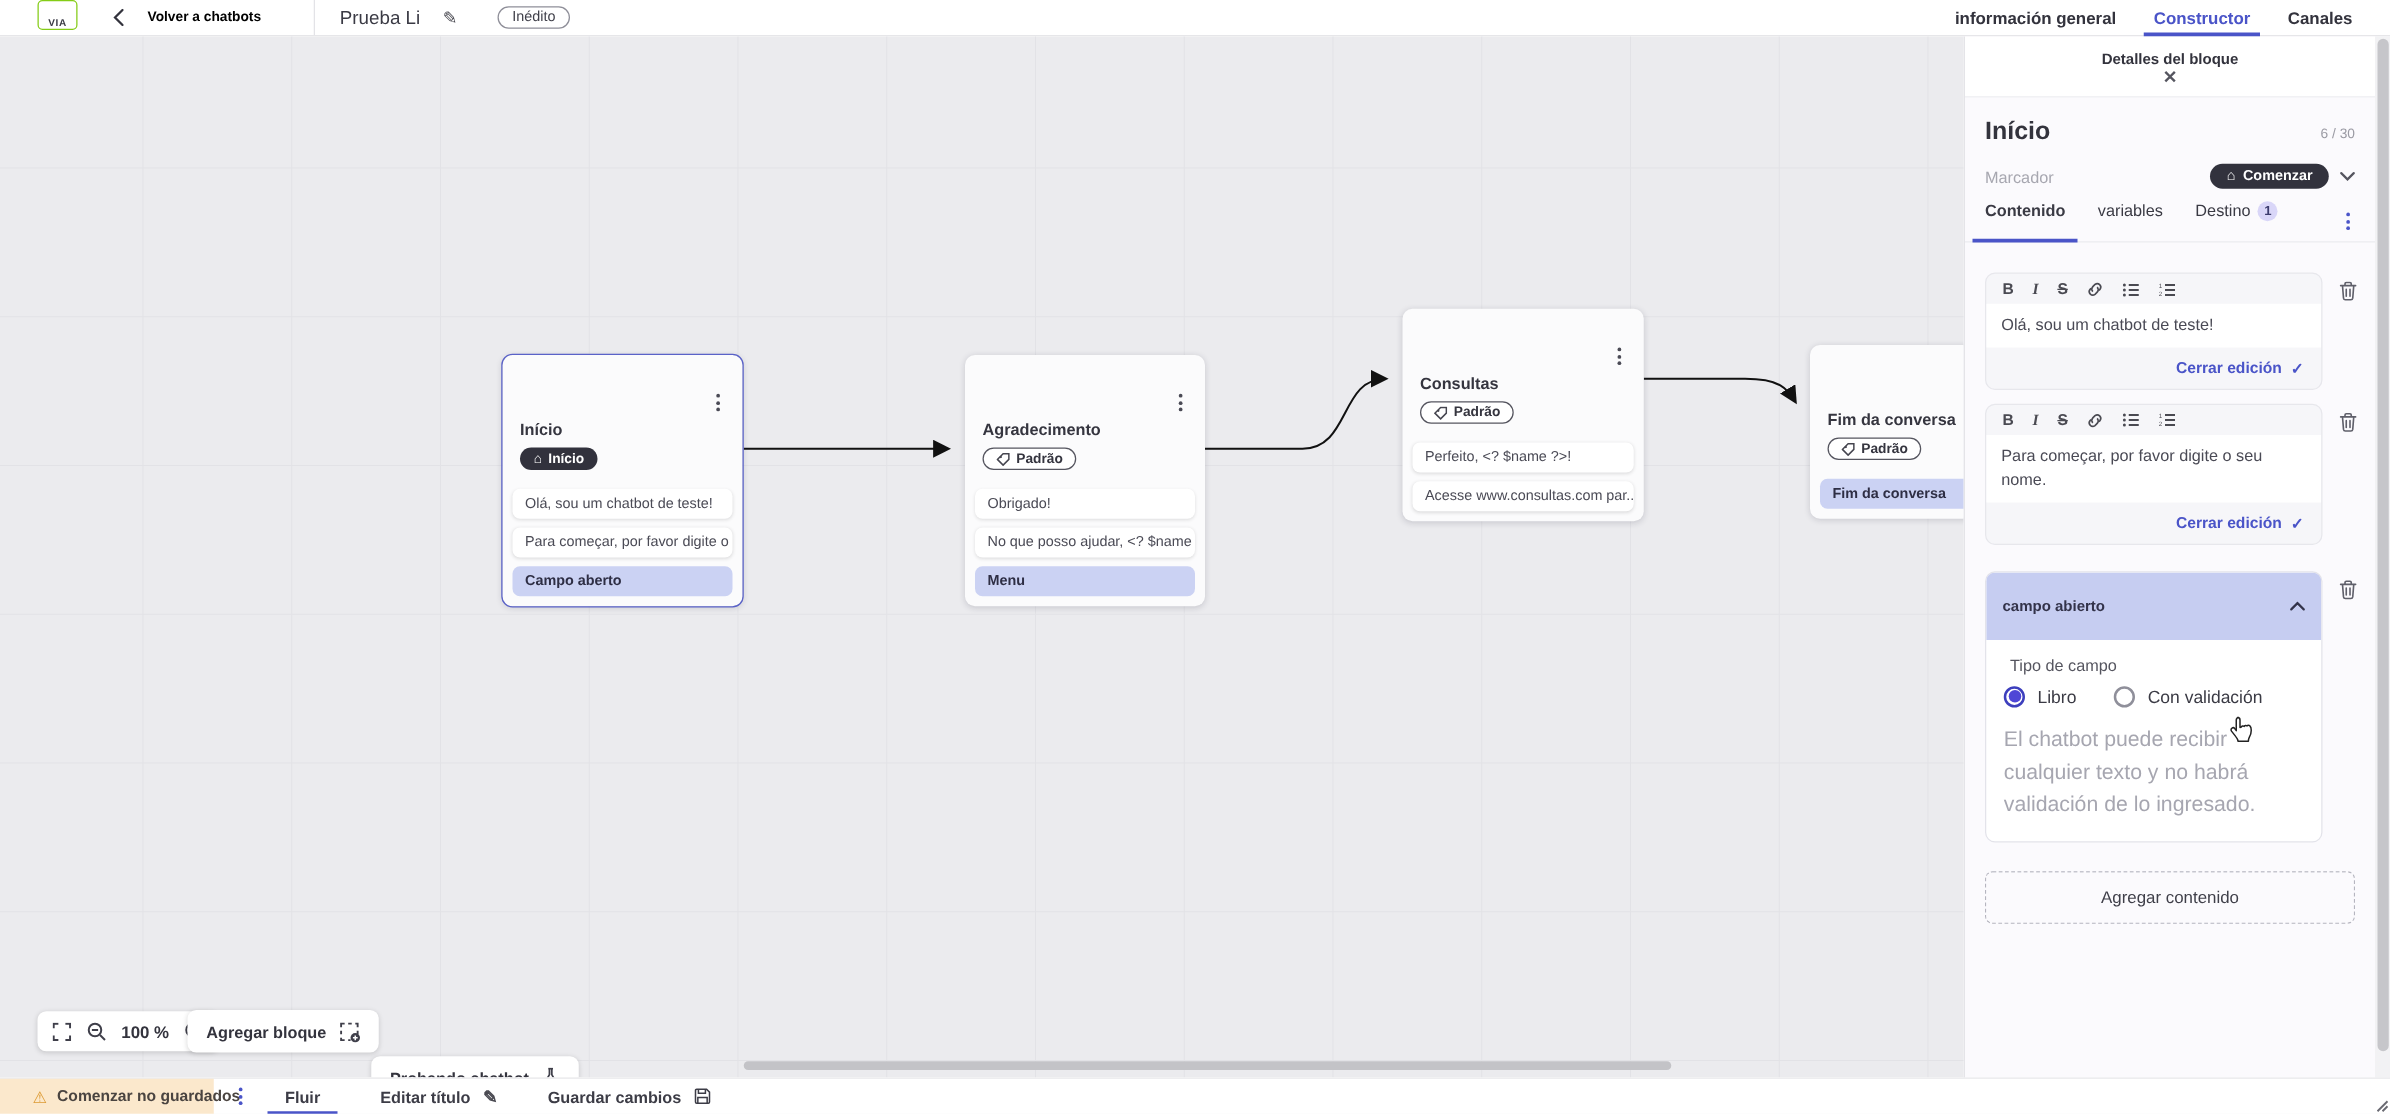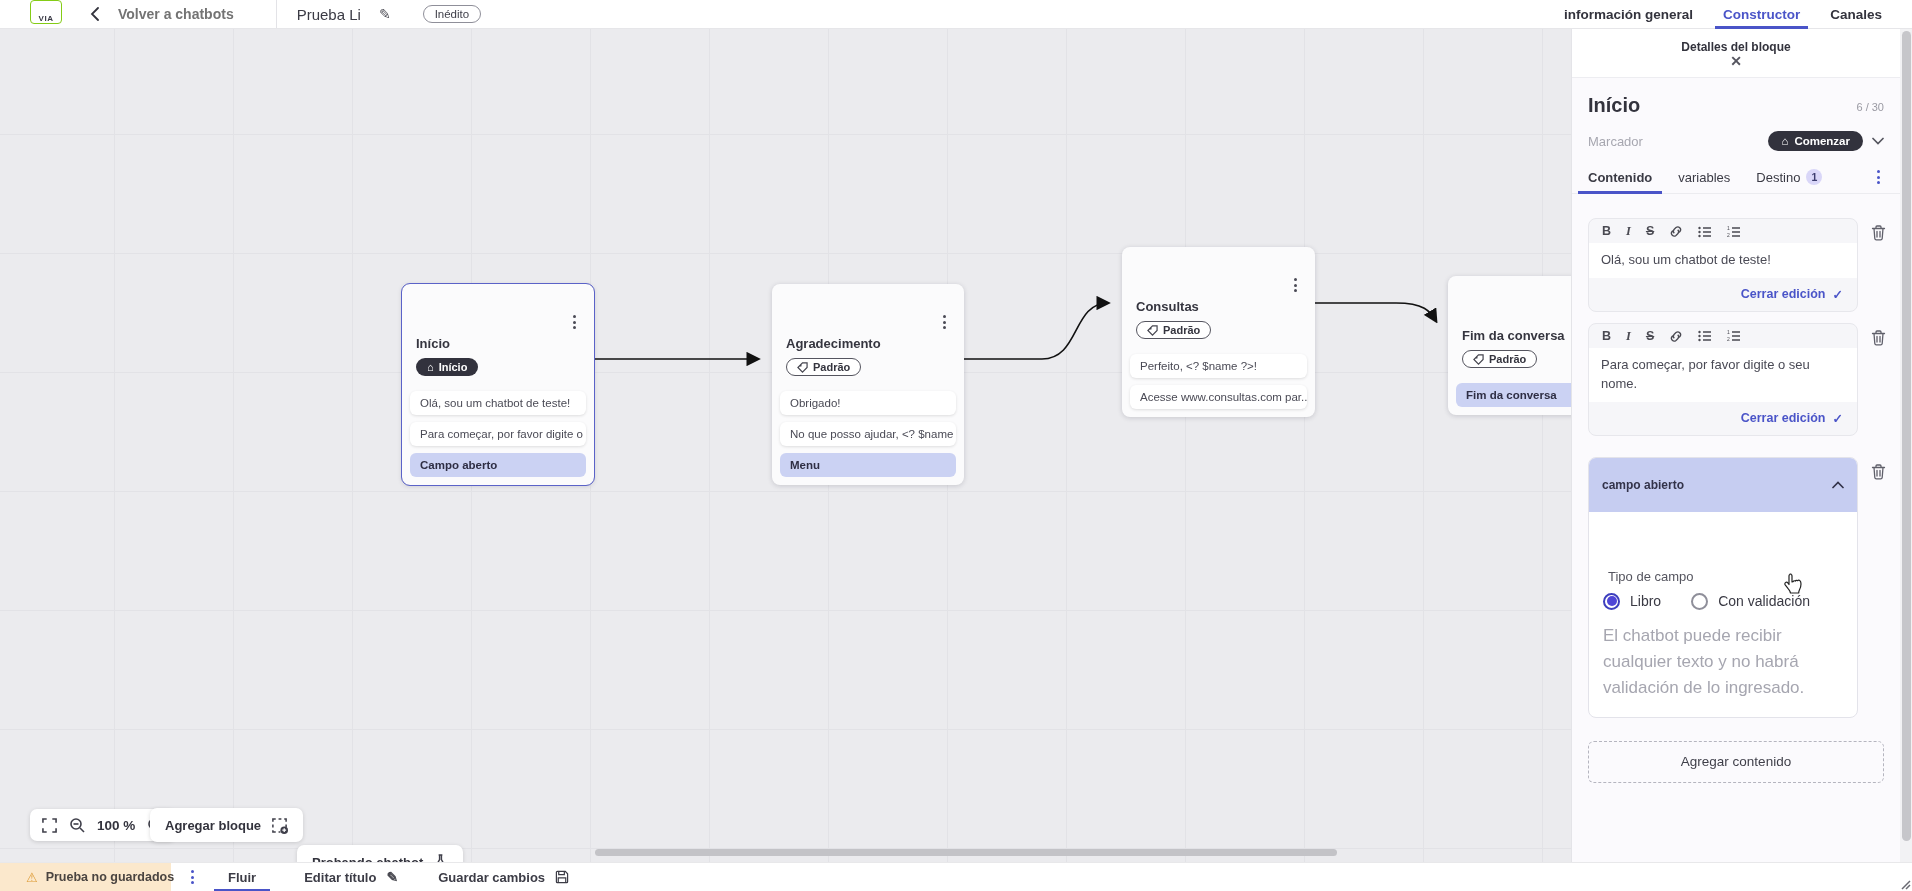--- a/index.html
+++ b/index.html
@@ -5,21 +5,21 @@
   * { margin:0; padding:0; box-sizing:border-box; }
   html,body { width:1912px; height:891px; overflow:hidden; }
   body { font-family:"Liberation Sans", sans-serif; background:#fff; color:#3a3a44; position:relative; }
 
   
   .topbar { position:absolute; left:0; top:0; width:1912px; height:29px; background:#fff;
             border-bottom:1px solid #e6e6e9; display:flex; align-items:center; z-index:30; }
   .logo-box { width:32px; height:24px; border:1px solid #84cc16; border-radius:4px; margin-left:30px; margin-top:-4px;
               display:flex; align-items:flex-end; justify-content:center; font-size:8px; font-weight:bold; color:#3a3a45; letter-spacing:.5px; }
   .back-chev { margin-left:28px; display:flex; align-items:center; cursor:pointer; }
-  .back-label { margin-left:18px; font-weight:bold; font-size:14px; color:#737373; cursor:pointer; }
+  .back-label { margin-left:18px; font-weight:bold; font-size:11px; color:#000000; cursor:pointer; }
   .tb-divider { width:1px; height:28px; background:#e3e3e7; margin-left:42px; }
   .doc-title { margin-left:20px; font-size:15px; color:#3a3a44; }
   .pencil { margin-left:18px; font-size:14px; color:#4a4a52; cursor:pointer; }
   .status-pill { margin-left:32px; border:1px solid #8f8f99; border-radius:11px; padding:2px 11px;
                  font-size:11.5px; color:#3f3f49; }
   .top-tabs { margin-left:auto; margin-right:30px; display:flex; gap:30px; height:29px; align-items:center; }
   .top-tab { font-size:13.5px; font-weight:bold; color:#33333d; height:29px; display:flex; align-items:center;
              cursor:pointer; position:relative; }
   .top-tab.active { color:#4a54c8; }
   .top-tab.active::after { content:""; position:absolute; left:-8px; right:-8px; bottom:0; height:3px; background:#4a54c8; }
@@ -68,21 +68,21 @@
   .close-x { font-size:14px; color:#55555f; cursor:pointer; line-height:1; }
   .title-row { display:flex; justify-content:space-between; align-items:flex-end; padding:16px 16px 2px; }
   .block-name { font-size:20px; font-weight:bold; color:#33333d; cursor:text; }
   .counter { font-size:11px; color:#9a9aa3; padding-bottom:4px; }
   .marker-row { display:flex; justify-content:space-between; align-items:center; padding:12px 16px 10px; }
   .marker-label { font-size:13px; color:#a7a7b0; }
   .marker-value { display:flex; align-items:center; gap:9px; }
   .pill-dark { background:#32323d; color:#fff; border-radius:12px; font-size:11.5px; font-weight:bold;
                padding:4px 13px; display:inline-flex; align-items:center; gap:6px; cursor:pointer; }
   .panel-tabs { display:flex; align-items:center; gap:26px; padding:0 16px; height:33px; border-bottom:1px solid #ececf0; }
-  .ptab { font-size:13px; color:#3a3a44; height:33px; display:flex; align-items:center; gap:6px; cursor:pointer; position:relative; }
+  .ptab { font-size:13px; color:#3a3a44; height:33px; display:flex; gap:6px; cursor:pointer; position:relative; }
   .ptab.active { font-weight:bold; }
   .ptab.active::after { content:""; position:absolute; left:-10px; right:-10px; bottom:0; height:3px; background:#4a54c8; }
   .num-badge { background:#d9d6f8; color:#3c3c6e; width:16px; height:16px; border-radius:50%; font-size:10.5px;
                font-weight:bold; display:grid; place-items:center; }
   .panel-body { padding:24px 14px 0 16px; }
 
   .editor-row { display:flex; align-items:flex-start; gap:13px; margin-bottom:11px; }
   .editor { flex:1; background:#f6f6f9; border:1px solid #e7e7ec; border-radius:8px; overflow:hidden; }
   .tbr { display:flex; align-items:center; gap:15px; padding:6px 13px 5px; color:#4a4a52; }
   .tbi { font-size:12.5px; font-weight:bold; cursor:pointer; line-height:1; }
@@ -90,21 +90,21 @@
   .tbi.st { text-decoration:line-through; }
   .editor .etext { background:#fff; padding:7px 12px 8px; font-size:13px; color:#4a4a55; line-height:1.5; cursor:text; }
   .editor .efoot { display:flex; justify-content:flex-end; align-items:center; gap:7px; padding:9px 14px;
                    color:#4a54c8; font-weight:bold; font-size:12.5px; cursor:pointer; }
   .trash-btn { background:none; border:none; margin-top:7px; cursor:pointer; }
 
   .field-row { display:flex; align-items:flex-start; gap:13px; margin-top:21px; }
   .field { flex:1; border:1px solid #e3e3ea; border-radius:8px; overflow:hidden; background:#fff; }
   .field-head { background:#c6cdf1; padding:20px 13px; font-size:12px; font-weight:bold; color:#33334a;
                 display:flex; justify-content:space-between; align-items:center; cursor:pointer; }
-  .field-body { padding:11px 14px 15px;margin-top:44px; }
+  .field-body { padding:11px 14px 15px; }
   .type-label { font-size:13px; color:#55555f; margin:2px 0 9px; padding-left:5px; }
   .radio-rows { display:flex; align-items:center; gap:30px; }
   .radio-opt { display:flex; align-items:center; gap:10px; font-size:14px; color:#3a3a44; cursor:pointer; }
   .radio { width:17px; height:17px; border-radius:50%; border:2px solid #8f8f9a; position:relative; background:#fff; }
   .radio.sel { border-color:#3d3fbd; }
   .radio.sel::after { content:""; position:absolute; inset:1.5px; border-radius:50%; background:#4f46d6; }
   .helper { font-size:17px; color:#a6a6b0; line-height:1.55; margin-top:13px; }
 
   .add-content { border:1.5px dashed #b5b5bf; border-radius:6px; height:42px; width:calc(100% - 2px); background:transparent;
                  display:flex; align-items:center; justify-content:center; font-size:13.5px; color:#3f3f49;
@@ -436,21 +436,21 @@
   </div>
 </aside>
 
 <div class="vscroll">
     <div class="thumb"></div>
   </div>
 
 <footer class="bottombar">
   <div class="warn-seg">
     <span class="warn-tri">⚠</span>
-    <span class="warn-text">Prueba no guardados</span>
+    <span class="warn-text">Comenzar no guardados</span>
   </div>
   <span class="kebab blue bb-kebab">
       <i></i>
       <i></i>
       <i></i>
     </span>
   <span class="bb-tab">Fluir</span>
   <span class="bb-item">
     <span>Editar título</span>
     <span style="font-size:14px;color:#4a4a52;">✎</span>

